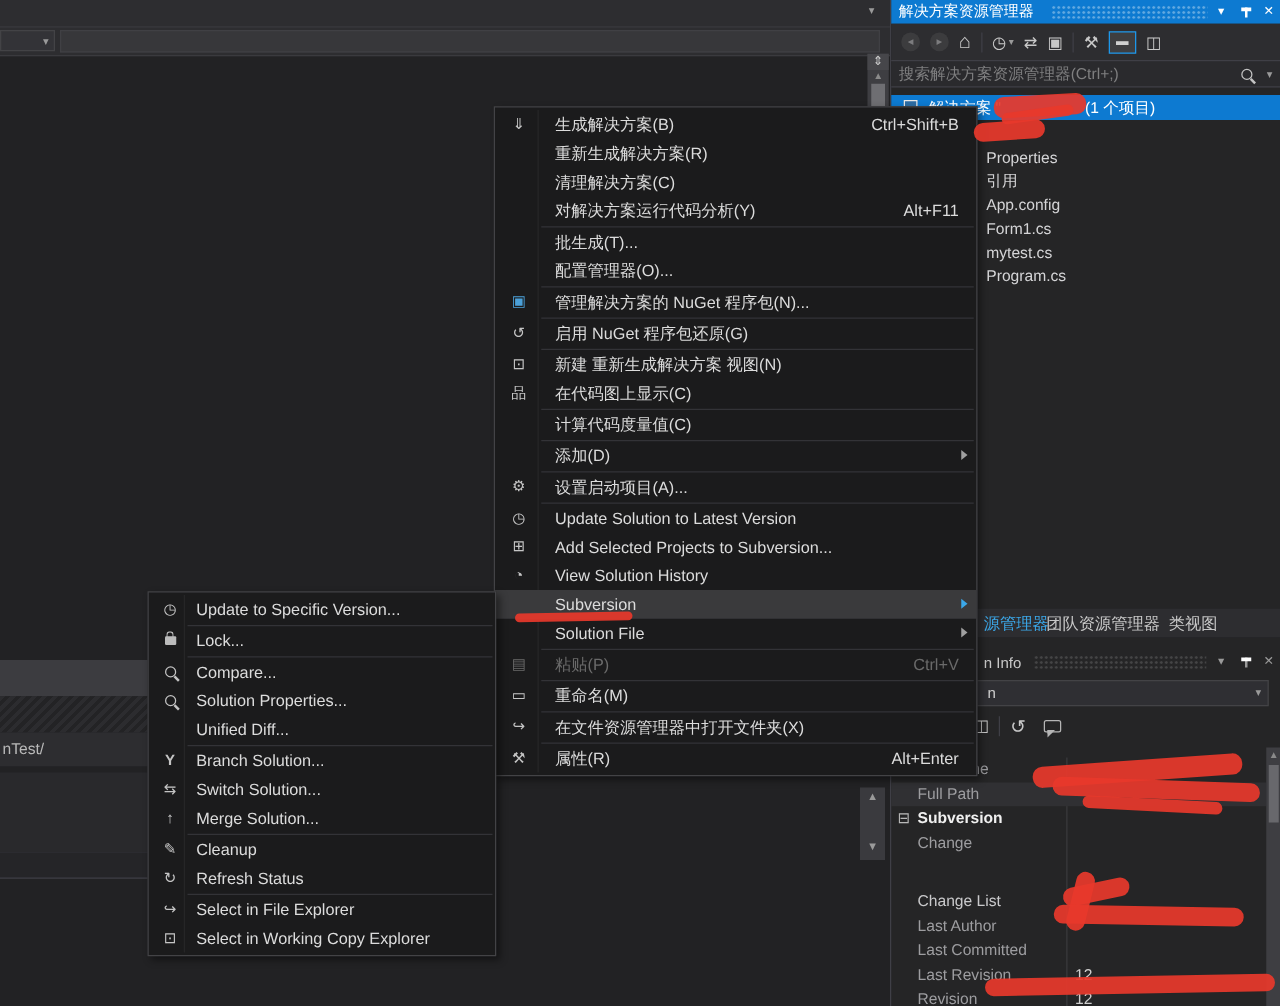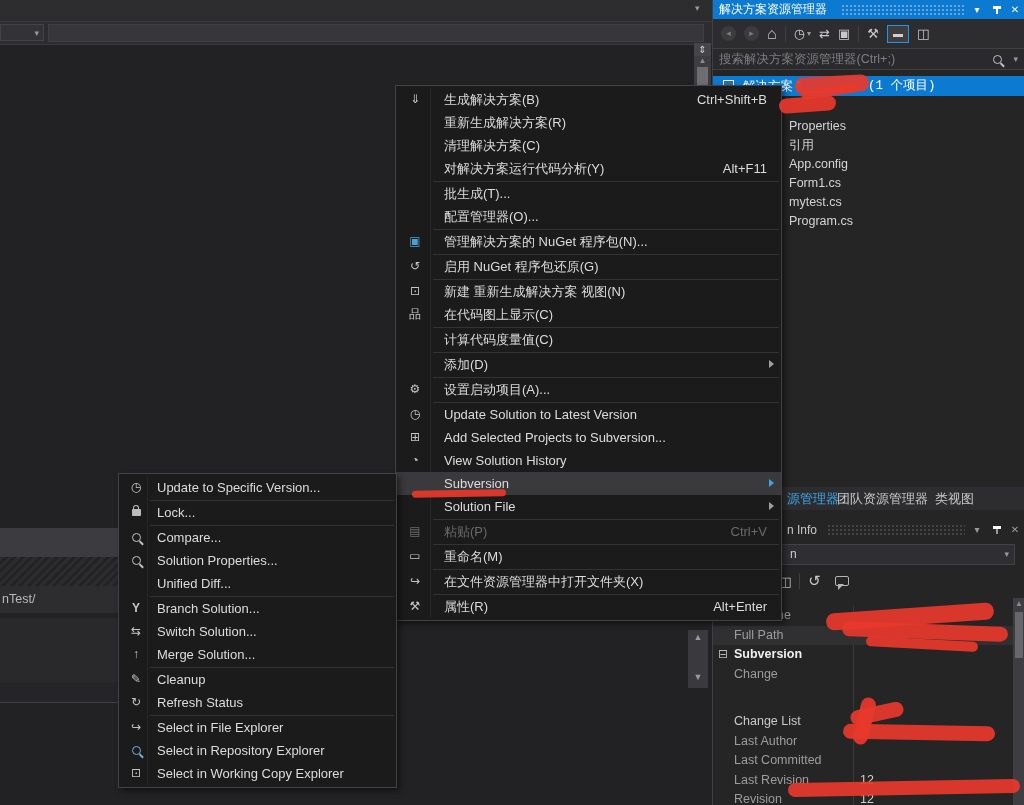--- a/index.html
+++ b/index.html
@@ -42,21 +42,21 @@
   .chv{color:#9a9a9a;font-size:8px;margin-left:2px;}
   .boxed{width:22px;height:18px;border:1px solid #1c97ea;background:#3e3e40;text-align:center;line-height:16px;font-size:10px;margin-left:8px;color:#d0d0d0;box-sizing:border-box;}
   #sesearch{position:absolute;left:0;top:48px;width:100%;height:22px;background:#2a2a2d;border-top:1px solid #3f3f46;border-bottom:1px solid #3f3f46;box-sizing:border-box;color:#7f7f80;font-size:12.5px;line-height:20px;}
   #sesearch .ph{padding-left:6px;}
   .mag{display:inline-block;width:7px;height:7px;border:1.5px solid #c4c4c4;border-radius:50%;position:relative;vertical-align:middle;}
   .mag::after{content:"";position:absolute;width:5px;height:1.5px;background:#c4c4c4;transform:rotate(45deg);right:-4px;bottom:-2px;}
   .mag.blue{border-color:#6fb3de;}.mag.blue::after{background:#6fb3de;}
   #seltree .trow-sel{position:absolute;left:0;top:76px;width:100%;height:20px;background:#0d7ad1;color:#fff;font-size:12.5px;line-height:20px;}
   .solico{position:absolute;left:10px;top:4px;width:11px;height:11px;border:1.5px solid #e8e8e8;background:#2d6da4;box-sizing:border-box;}
   .trow-sel .pfx{position:absolute;left:30px;}
-  .trow-sel .sfx{position:absolute;left:155px;font-family:Liberation Mono, monospace;}
+  .trow-sel .sfx{position:absolute;left:155px;}
   .trow-proj{position:absolute;left:0;top:96px;width:100%;height:20px;}
   .titem{position:absolute;left:0;width:100%;height:19px;color:#d4d4d6;font-size:12.5px;line-height:19px;padding-left:76px;box-sizing:border-box;}
   #tabsrow{left:712px;top:487px;width:312px;height:23px;background:#2d2d30;border-left:1px solid #3f3f46;box-sizing:border-box;}
   .btab{position:absolute;top:0;font-size:13px;line-height:23px;color:#c8c8c8;}
   .btab.active{color:#3ba7e8;}
   
   #infopanel{left:712px;top:510px;width:312px;height:295px;background:#252526;border-left:1px solid #3f3f46;box-sizing:border-box;}
   #inftitle{position:absolute;left:0;top:10px;width:100%;height:20px;color:#c8c8c8;font-size:12px;line-height:20px;}
   #inftitle .frag{position:absolute;left:74px;}
   #infcombo{position:absolute;left:6px;top:34px;width:296px;height:21px;background:#2f2f33;border:1px solid #434346;box-sizing:border-box;}
@@ -263,21 +263,20 @@
     <div class="mi"><span>Unified Diff...</span></div>
     <div class="msep"></div>
     <div class="mi"><span class="ico" style="font-weight:bold;">Y</span><span>Branch Solution...</span></div>
     <div class="mi"><span class="ico">⇆</span><span>Switch Solution...</span></div>
     <div class="mi"><span class="ico" style="font-weight:bold;">↑</span><span>Merge Solution...</span></div>
     <div class="msep"></div>
     <div class="mi"><span class="ico">✎</span><span>Cleanup</span></div>
     <div class="mi"><span class="ico">↻</span><span>Refresh Status</span></div>
     <div class="msep"></div>
     <div class="mi"><span class="ico">↪</span><span>Select in File Explorer</span></div>
-    <div class="mi"><span class="ico"><span class="mag blue"></span></span><span>Select in Repository Explorer</span></div>
     <div class="mi"><span class="ico">⊡</span><span>Select in Working Copy Explorer</span></div>
   </div>
 
   <div class="rm" style="left:795px;top:76px;width:74px;height:17px;transform:rotate(-3deg);"></div>
   <div class="rm" style="left:801px;top:87px;width:58px;height:9px;transform:rotate(-8deg);"></div>
   <div class="rm" style="left:779px;top:97px;width:57px;height:15px;transform:rotate(-4deg);"></div>
   <div class="rm" style="left:412px;top:490px;width:94px;height:7px;transform:rotate(-1deg);"></div>
   <div class="rm" style="left:826px;top:608px;width:168px;height:17px;transform:rotate(-4deg);"></div>
   <div class="rm" style="left:842px;top:624px;width:166px;height:15px;transform:rotate(2deg);"></div>
   <div class="rm" style="left:866px;top:639px;width:112px;height:10px;transform:rotate(3deg);"></div>

